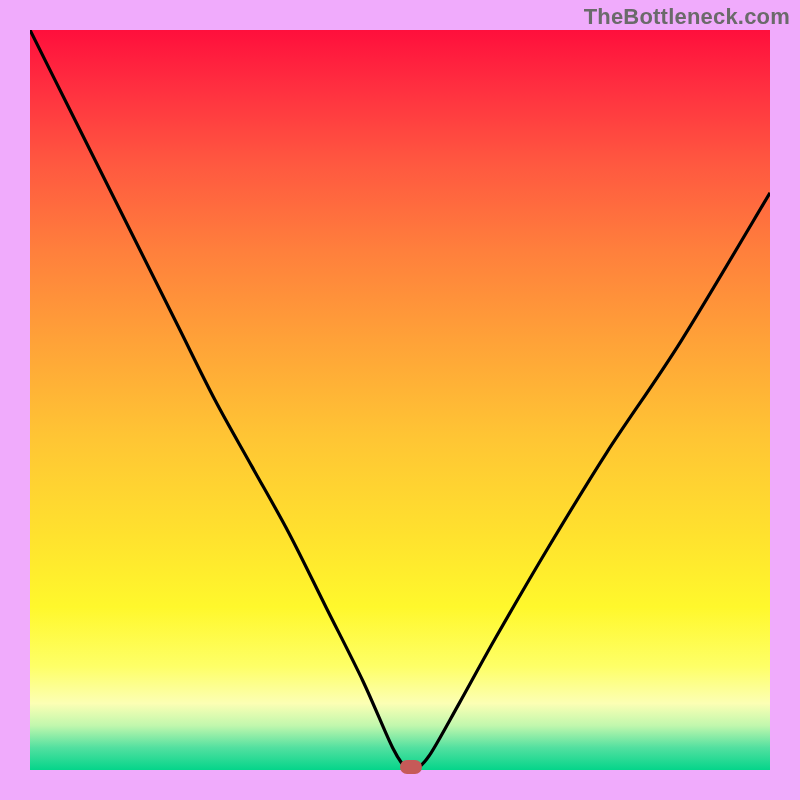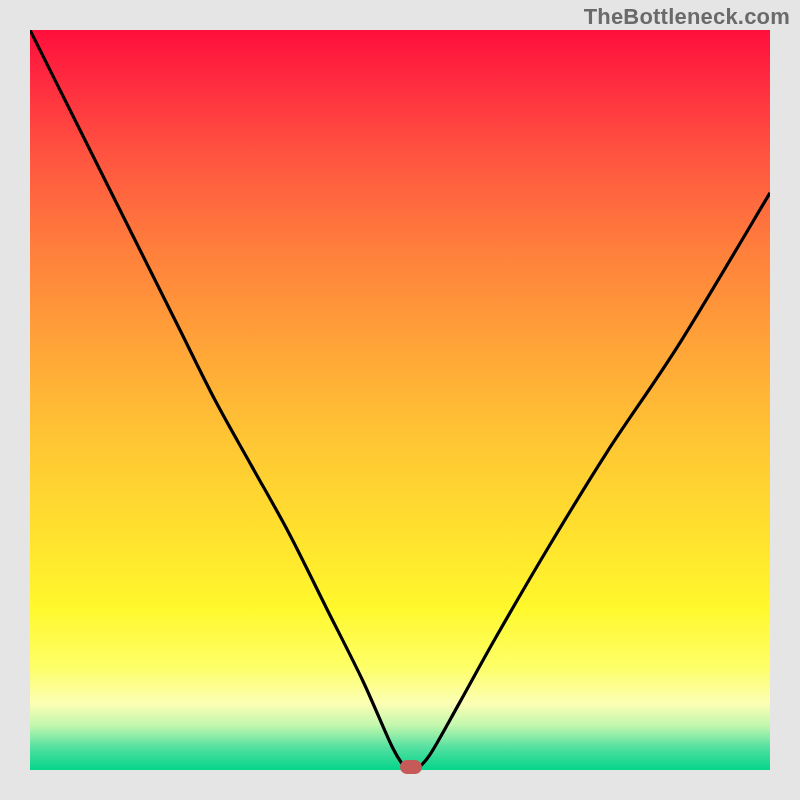--- a/index.html
+++ b/index.html
@@ -8,21 +8,21 @@
     width: 800px;
     height: 800px;
     background: #000;
     overflow: hidden;
     font-family: Arial, Helvetica, sans-serif;
   }
   .frame {
     position: relative;
     width: 800px;
     height: 800px;
-    background: #e5e5e5;
+    background: #f0abfc;
   }
   .watermark {
     position: absolute;
     top: 4px;
     right: 10px;
     font-size: 22px;
     font-weight: 600;
     color: #6a6a6a;
     font-family: Arial, Helvetica, sans-serif;
     letter-spacing: 0.2px;

